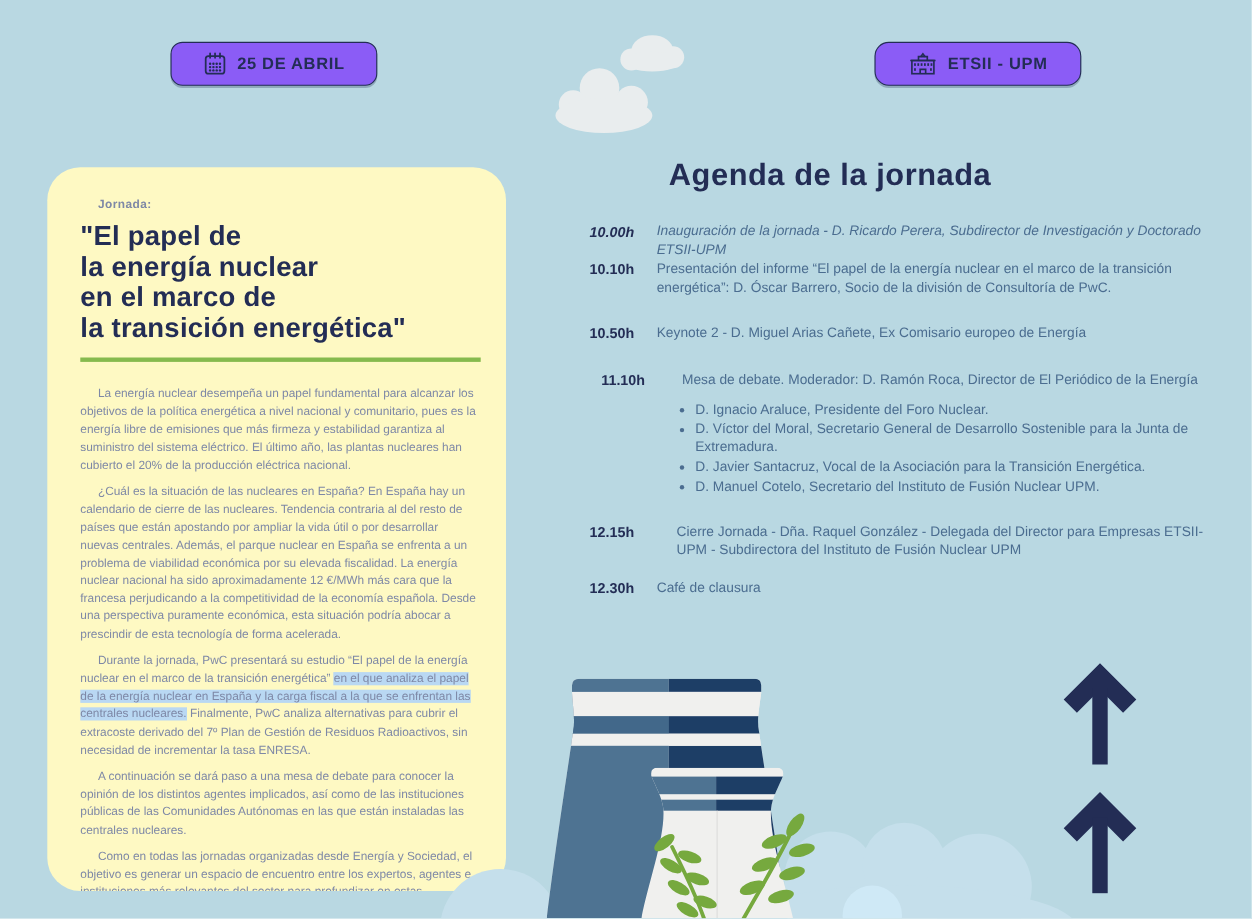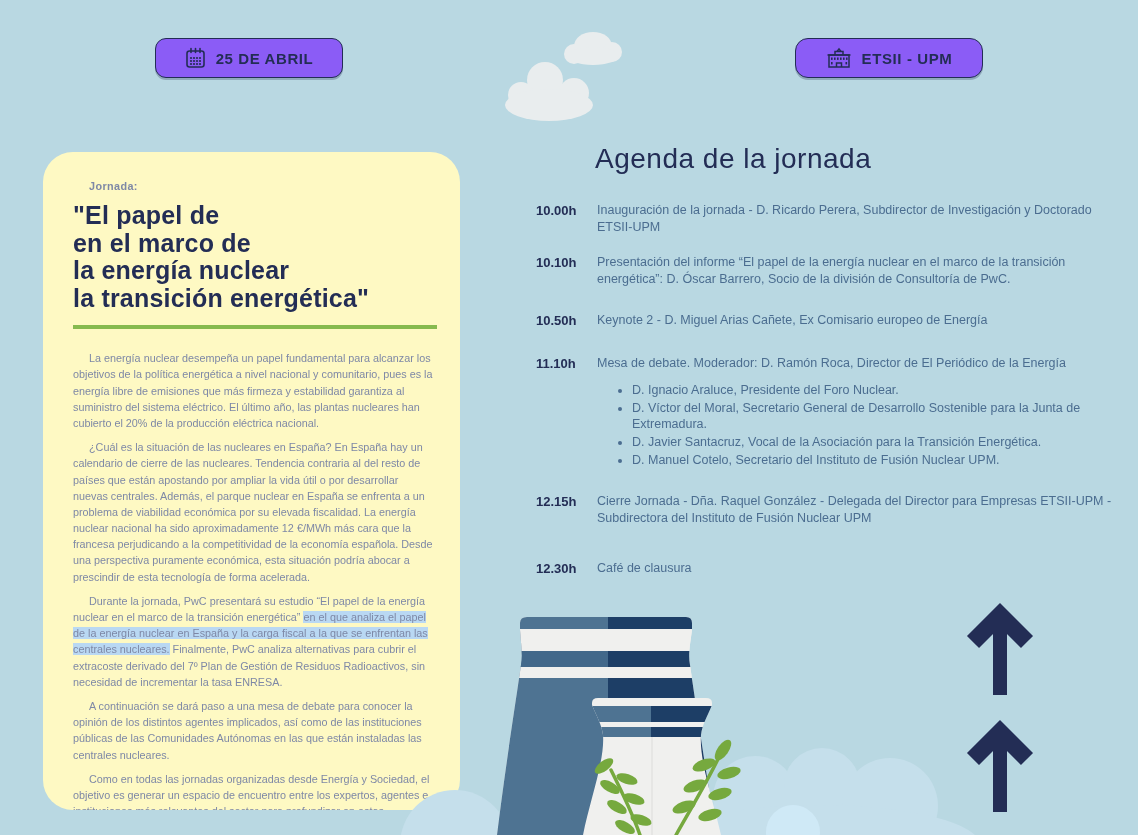--- a/index.html
+++ b/index.html
@@ -40,38 +40,38 @@
   .green-rule{height:4px;width:364px;background:var(--green,#86ba4e);margin:13px 0 21px 0;border:none;}
   .card p{
     margin:0 0 8px 0;
     font-size:10.8px;line-height:1.5;
     color:var(--body-text,#7e88a6);
     text-indent:16px;
   }
   .hl{background:var(--highlight,#b9d8f3);}
   
   .agenda-title{
-    position:absolute;left:595px;top:143px;
-    font-size:28px;font-weight:400;letter-spacing:.5px;
+    position:absolute;left:608px;top:143px;
+    font-size:28px;font-weight:700;letter-spacing:.5px;
     color:var(--navy,#232d55);
   }
   .agenda{position:absolute;left:536px;top:202px;width:576px;}
   .agenda-row{display:flex;align-items:flex-start;}
   .agenda-time{
     flex:0 0 61px;
     font-weight:bold;font-size:13px;color:var(--navy,#232d55);
     padding-top:1px;
   }
   .agenda-text{
     flex:1;
     font-size:12.5px;line-height:1.36;
     color:var(--agenda-text,#4b6d90);
   }
-  .mb1{margin-bottom:18px;} .mb2{margin-bottom:24px;} .mb3{margin-bottom:27px;}
-  .mb4{margin-bottom:26px;} .mb5{margin-bottom:10px;} .mb6{margin-bottom:33px;}
+  .mb1{font-style:italic;} .mb2{margin-bottom:24px;} .mb3{margin-bottom:27px;}
+  .mb4{margin-bottom:26px;} .mb5{margin-bottom:10px;text-align:center;} .mb6{margin-bottom:17px;gap:18px;}
   .agenda-bullets{
     margin:0 0 25px 0;
     padding-left:96px;
     font-size:12.5px;line-height:1.33;
     color:var(--agenda-text,#4b6d90);
   }
   .agenda-bullets li{margin-bottom:1px;}
   
   .illustration{position:absolute;left:400px;top:590px;}
   .arrows{position:absolute;left:940px;top:600px;}
@@ -142,22 +142,22 @@
         </g>
       </svg>
     </span>
     <span class="label">ETSII - UPM</span>
   </div>
 
   <div class="card">
     <p class="kicker">Jornada:</p>
     <div class="card-title">
       <div>"El papel de</div>
+      <div>la energía nuclear</div>
       <div>en el marco de</div>
-      <div>la energía nuclear</div>
       <div>la transición energética"</div>
     </div>
     <div class="green-rule"></div>
     <p>La energía nuclear desempeña un papel fundamental para alcanzar los objetivos de la política energética a nivel nacional y comunitario, pues es la energía libre de emisiones que más firmeza y estabilidad garantiza al suministro del sistema eléctrico. El último año, las plantas nucleares han cubierto el 20% de la producción eléctrica nacional.</p>
     <p>¿Cuál es la situación de las nucleares en España? En España hay un calendario de cierre de las nucleares. Tendencia contraria al del resto de países que están apostando por ampliar la vida útil o por desarrollar nuevas centrales. Además, el parque nuclear en España se enfrenta a un problema de viabilidad económica por su elevada fiscalidad. La energía nuclear nacional ha sido aproximadamente 12 €/MWh más cara que la francesa perjudicando a la competitividad de la economía española. Desde una perspectiva puramente económica, esta situación podría abocar a prescindir de esta tecnología de forma acelerada.</p>
     <p><span>Durante la jornada, PwC presentará su estudio “El papel de la energía nuclear en el marco de la transición energética” </span><span class="hl">en el que analiza el papel de la energía nuclear en España y la carga fiscal a la que se enfrentan las centrales nucleares.</span><span> Finalmente, PwC analiza alternativas para cubrir el extracoste derivado del 7º Plan de Gestión de Residuos Radioactivos, sin necesidad de incrementar la tasa ENRESA.</span></p>
     <p>A continuación se dará paso a una mesa de debate para conocer la opinión de los distintos agentes implicados, así como de las instituciones públicas de las Comunidades Autónomas en las que están instaladas las centrales nucleares.</p>
     <p>Como en todas las jornadas organizadas desde Energía y Sociedad, el objetivo es generar un espacio de encuentro entre los expertos, agentes e instituciones más relevantes del sector para profundizar en estas cuestiones e identificar retos y oportunidades a los que se enfrenta el sector de la edificación para cumplir con los objetivos de descarbonización.</p>
   </div>
 

